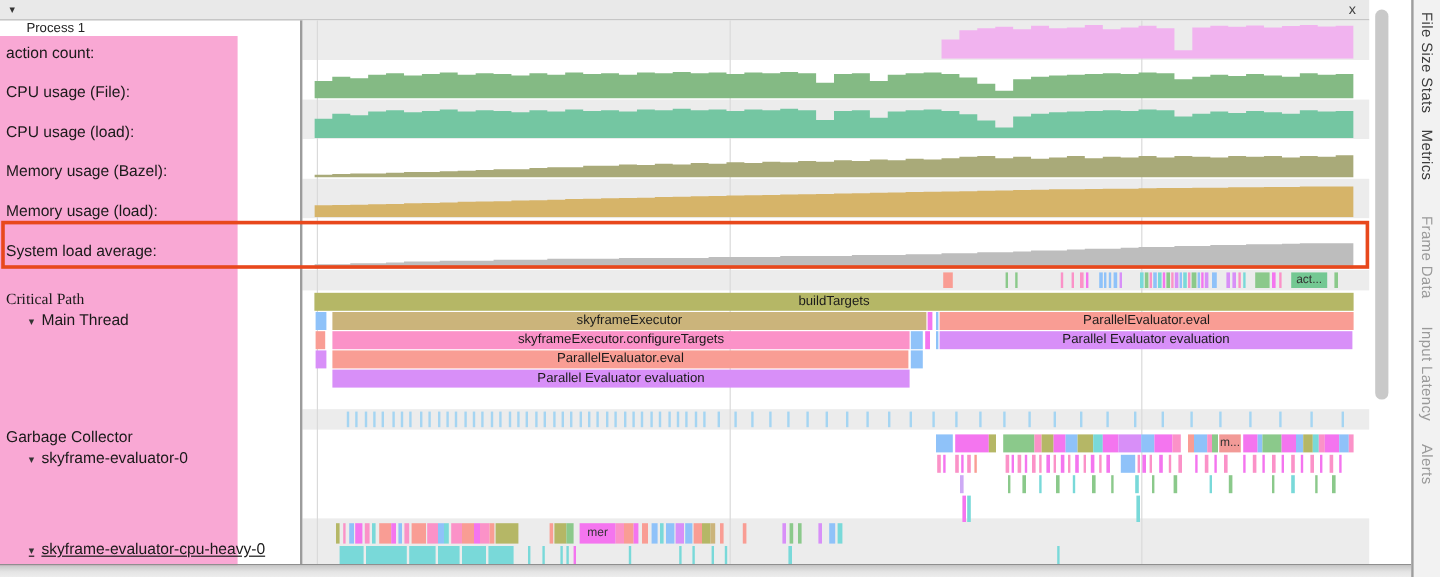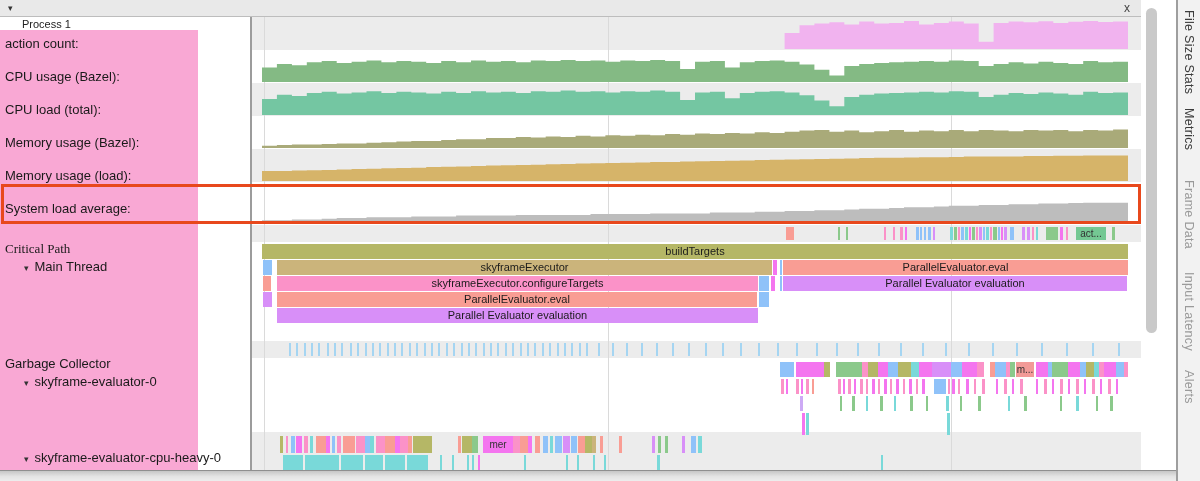--- a/index.html
+++ b/index.html
@@ -34,30 +34,30 @@
 <body>
 
 <div id="stage">
   <div class="panel-header">
     <span class="tri">▾</span>
     <span class="title">Process 1</span>
     <span class="close">x</span>
   </div>
   <div class="labelcol">
       <div class="rowlabel" style="left: 5px; top: 6px;">action count:</div>
-      <div class="rowlabel" style="left: 5px; top: 39px;">CPU usage (Bazel):</div>
-      <div class="rowlabel" style="left: 5px; top: 72px;">CPU load (total):</div>
+      <div class="rowlabel" style="left: 5px; top: 39px;">CPU usage (File):</div>
+      <div class="rowlabel" style="left: 5px; top: 72px;">CPU usage (load):</div>
       <div class="rowlabel" style="left: 5px; top: 105px;">Memory usage (Bazel):</div>
       <div class="rowlabel" style="left: 5px; top: 138px;">Memory usage (load):</div>
       <div class="rowlabel" style="left: 5px; top: 171px;">System load average:</div>
       <div class="rowlabel" style="left: 5px; top: 211px; font-family: Liberation Serif, serif;"><span>Critical Path</span></div>
       <div class="rowlabel" style="left: 24px; top: 229px;"><span class="tri-small">▾</span><span>Main Thread</span></div>
       <div class="rowlabel" style="left: 5px; top: 326px;"><span>Garbage Collector</span></div>
       <div class="rowlabel" style="left: 24px; top: 344px;"><span class="tri-small">▾</span><span>skyframe-evaluator-0</span></div>
-      <div class="rowlabel" style="left: 24px; top: 420px;"><span class="tri-small">▾</span><span>skyframe-evaluator-cpu-heavy-0</span></div>
+      <div class="rowlabel" style="left: 24px; top: 420px; text-decoration: underline;"><span class="tri-small">▾</span><span>skyframe-evaluator-cpu-heavy-0</span></div>
     </div>
   <div id="content">
       <div class="abs" style="left: 252px; top: 17px; width: 889px; height: 33px; background: rgb(236, 236, 236);"></div>
       <div class="abs" style="left: 252px; top: 50px; width: 889px; height: 33px; background: rgb(255, 255, 255);"></div>
       <div class="abs" style="left: 252px; top: 83px; width: 889px; height: 33px; background: rgb(236, 236, 236);"></div>
       <div class="abs" style="left: 252px; top: 116px; width: 889px; height: 33px; background: rgb(255, 255, 255);"></div>
       <div class="abs" style="left: 252px; top: 149px; width: 889px; height: 33px; background: rgb(236, 236, 236);"></div>
       <div class="abs" style="left: 252px; top: 182px; width: 889px; height: 43px; background: rgb(255, 255, 255);"></div>
       <div class="abs" style="left: 252px; top: 225px; width: 889px; height: 17px; background: rgb(236, 236, 236);"></div>
       <div class="abs" style="left: 252px; top: 341px; width: 889px; height: 17px; background: rgb(236, 236, 236);"></div>

